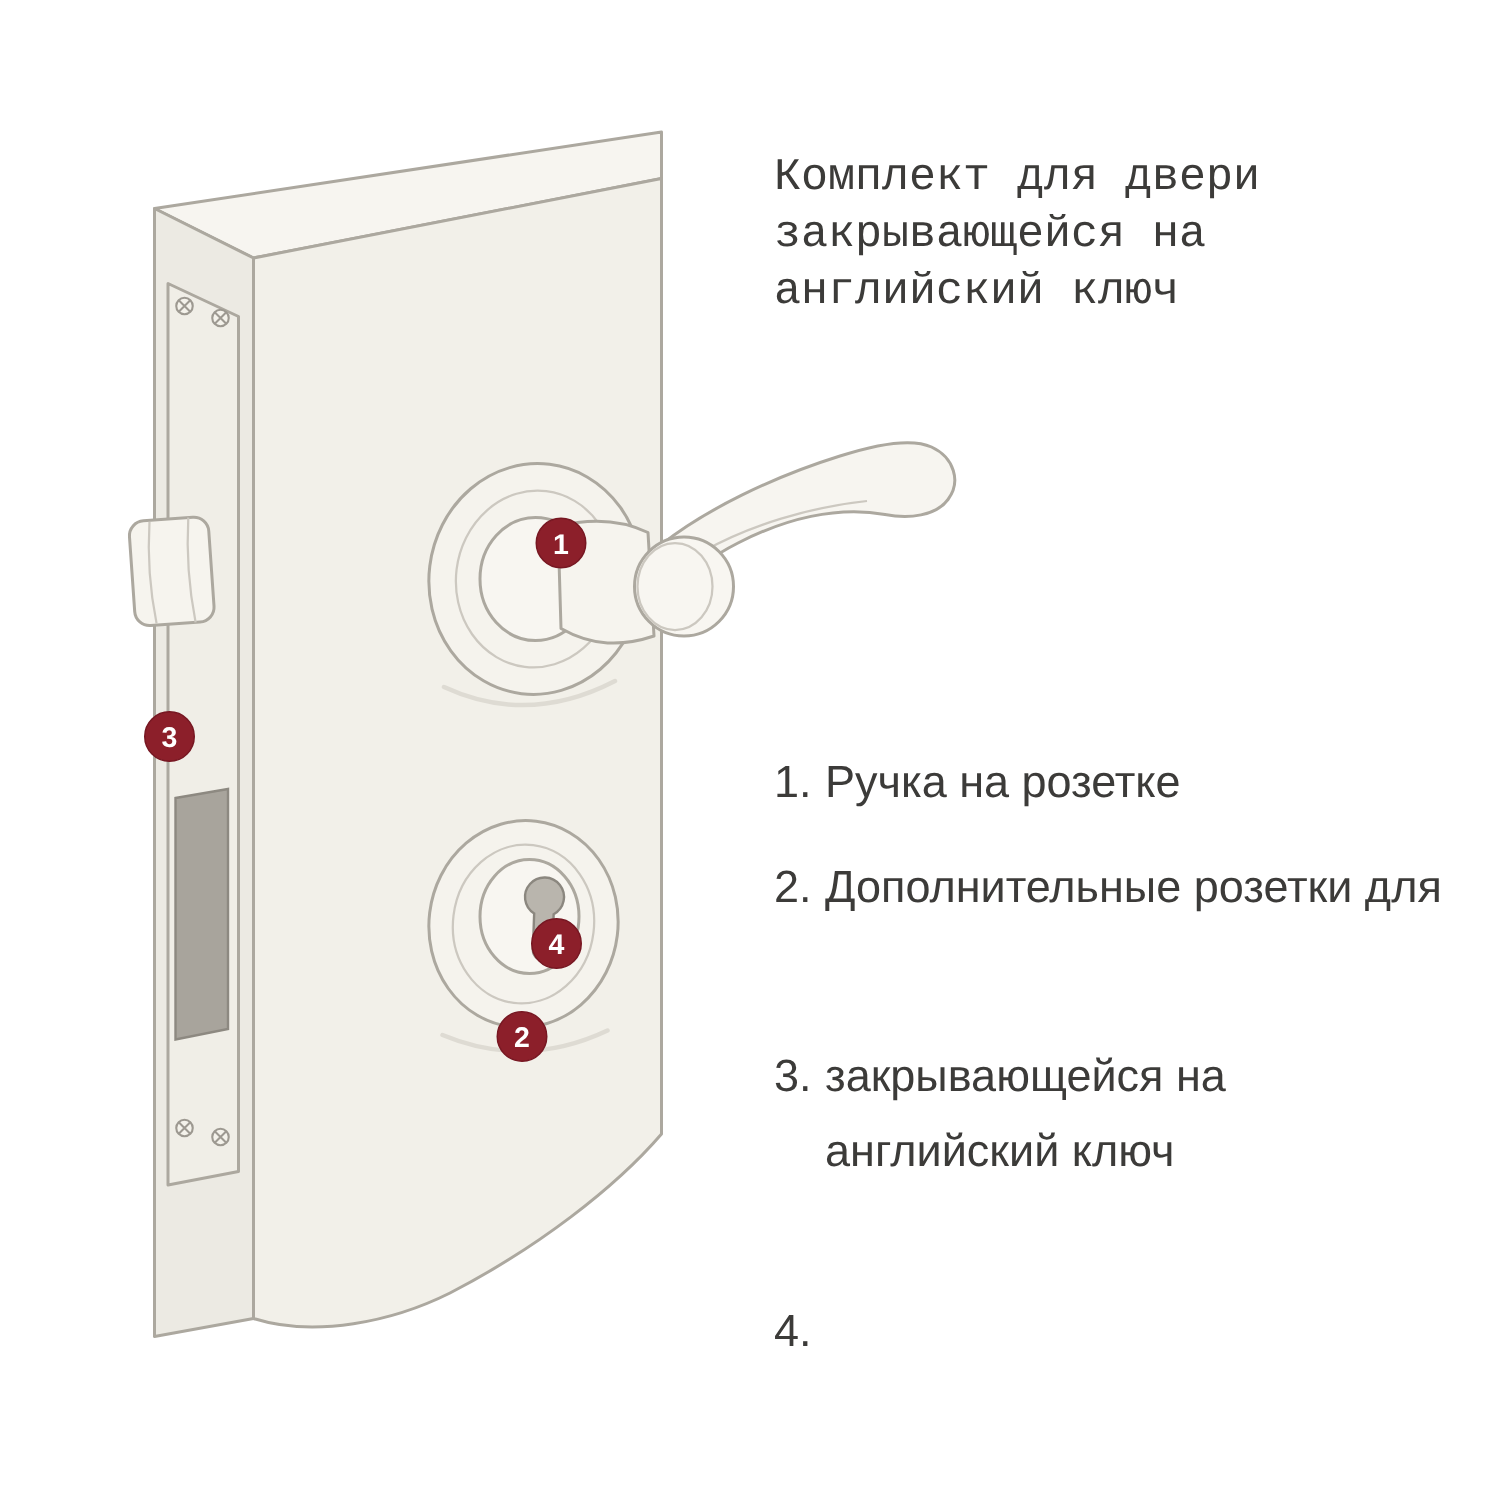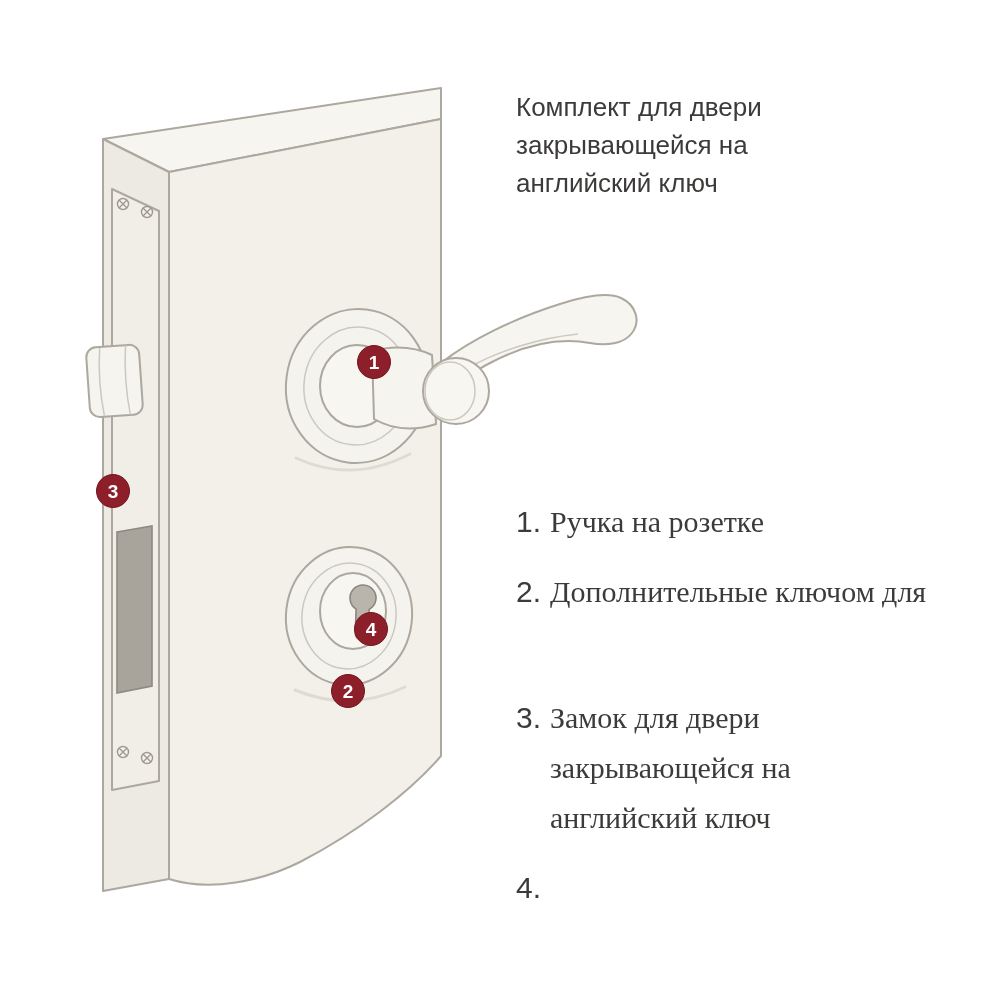--- a/index.html
+++ b/index.html
@@ -6,32 +6,32 @@
   html,body { background:#ffffff; }
   body {
     width:1000px; height:1000px;
     font-family:"Liberation Sans","DejaVu Sans",sans-serif;
     color:var(--text,#3C3B39);
   }
   .page { position:relative; width:1000px; height:1000px; background:#fff; overflow:hidden; }
   .illustration { position:absolute; left:0; top:0; }
 
   .title {
-    position:absolute; left:516px; top:88px; width:440px;
-    font-size:26px; line-height:38px; color:var(--text,#3C3B39);
+    position:absolute; left:516px; top:100px; width:440px;
+    font-size:30px; line-height:38px; color:var(--text,#3C3B39);font-family:Liberation Mono, monospace;
   }
   .title div { white-space:nowrap; }
 
   .legend-item {
     position:absolute; left:516px; width:475px;
     display:flex; align-items:flex-start;
     font-size:30px; line-height:50px; color:var(--text,#3C3B39);
   }
   .legend-item .num { flex:0 0 34px; width:34px; }
-  .legend-item .lines div { white-space:nowrap;font-family:Liberation Serif, serif; }
+  .legend-item .lines div { white-space:nowrap; }
 
   .item-1 { top:497px; }
   .item-2 { top:567px; }
   .item-3 { top:693px; }
   .item-4 { top:863px; }
 
   svg .outline { stroke:var(--outline,#ACA89F); stroke-width:2; stroke-linejoin:round; }
   svg .thin    { stroke:var(--outline-light,#CCC8C0); stroke-width:1.5; fill:none; }
   svg text.badge-num {
     fill:#ffffff; font-size:19px; font-weight:bold;
@@ -146,28 +146,27 @@
   <div class="legend-item item-1">
     <span class="num">1.</span>
     <div class="lines">
       <div>Ручка на розетке</div>
     </div>
   </div>
 
   <div class="legend-item item-2">
     <span class="num">2.</span>
     <div class="lines">
-      <div>Дополнительные ключом для</div>
+      <div>Дополнительные розетки для</div>
     </div>
   </div>
 
   <div class="legend-item item-3">
     <span class="num">3.</span>
     <div class="lines">
-      <div>Замок для двери</div>
       <div>закрывающейся на</div>
       <div>английский ключ</div>
     </div>
   </div>
 
   <div class="legend-item item-4">
     <span class="num">4.</span>
   </div>
 
 </div>

